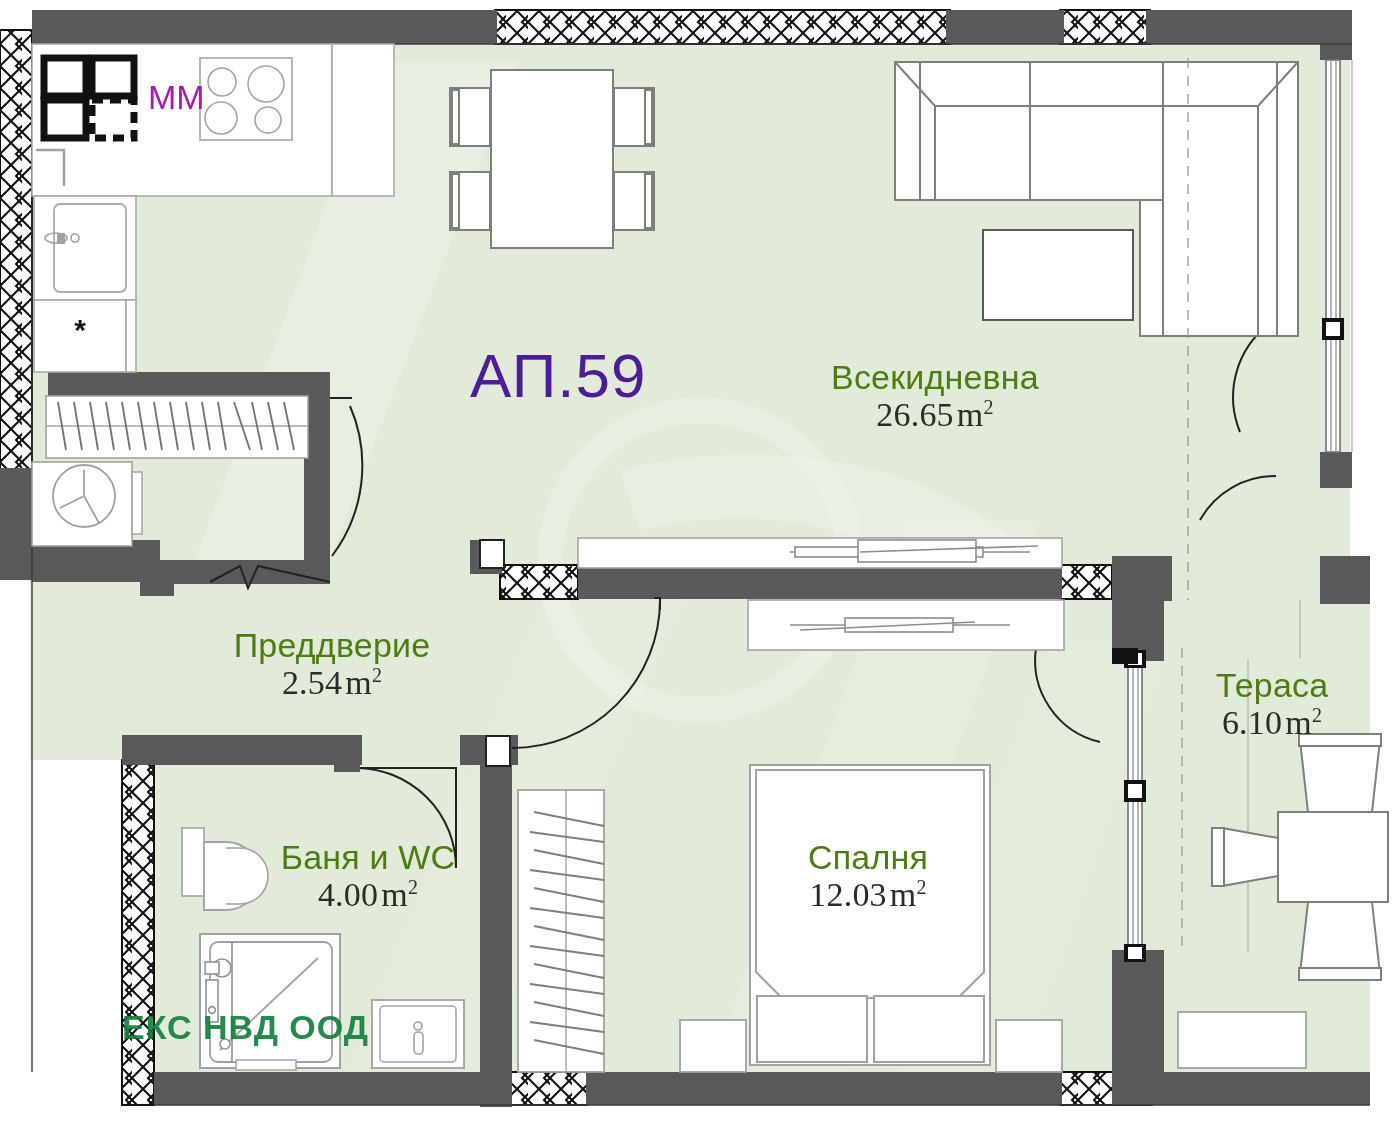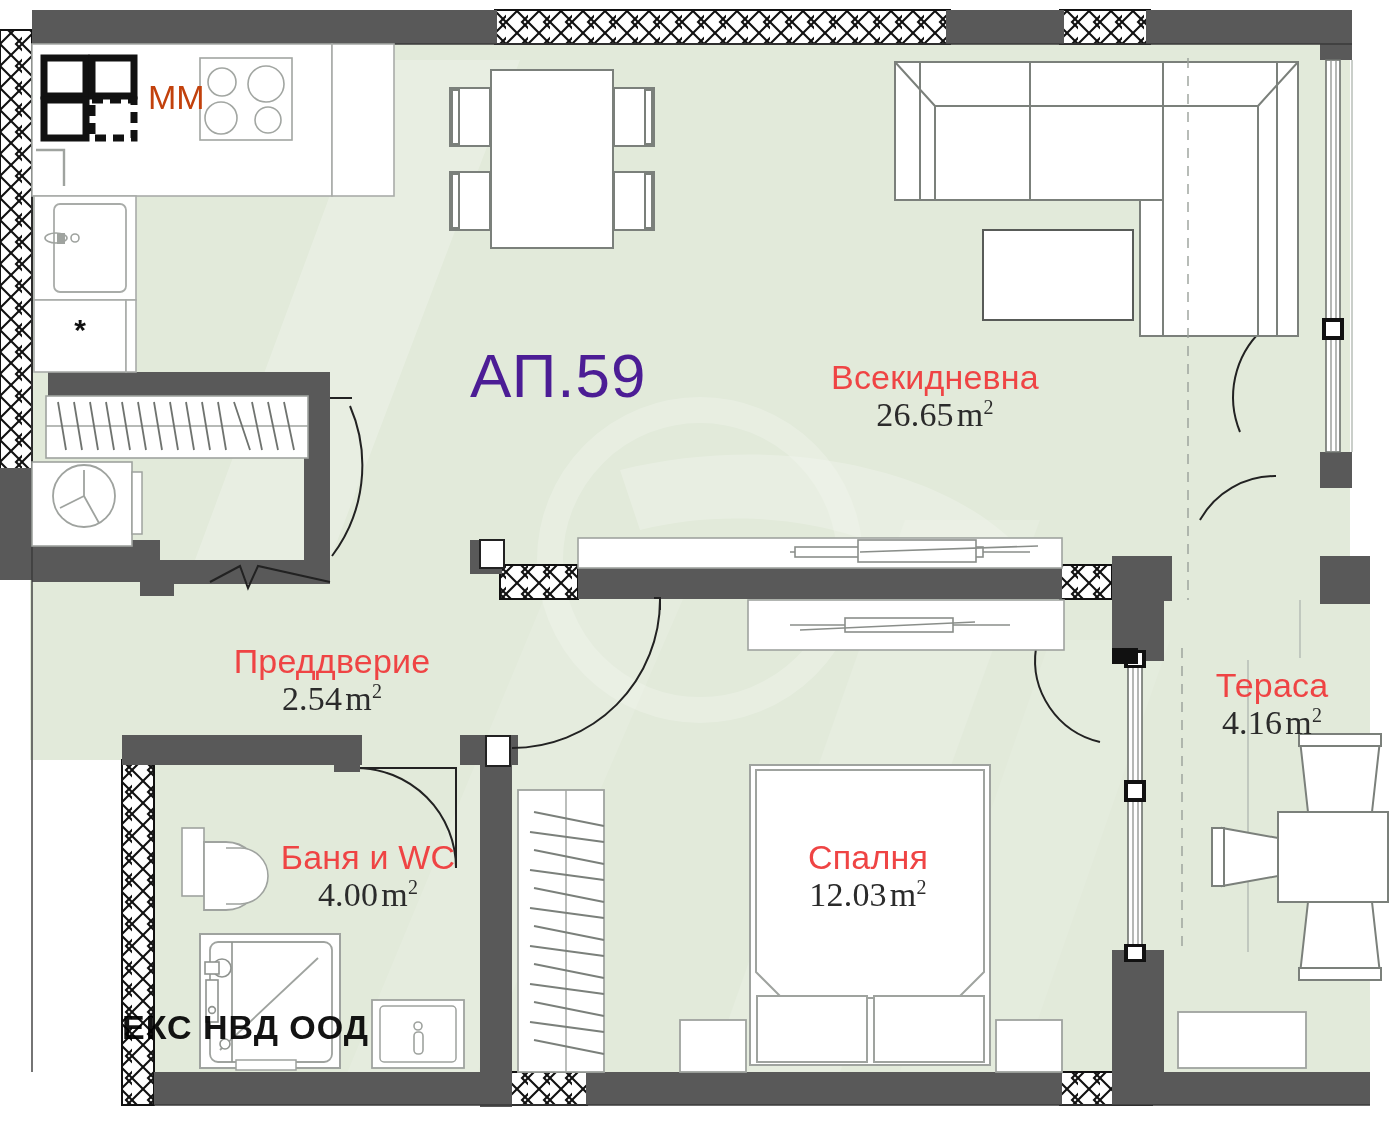--- a/index.html
+++ b/index.html
@@ -1,24 +1,24 @@
 <!DOCTYPE html>
 <html><head>
 <meta charset="utf-8">
 <style>
   html,body{margin:0;padding:0;background:#ffffff;}
   body{font-family:"Liberation Sans", sans-serif;}
   #plan{position:relative;width:1400px;height:1133px;background:#ffffff;overflow:hidden;}
   svg{display:block;}
   .lbl{position:absolute;text-align:center;line-height:1.12;pointer-events:none;white-space:nowrap;}
-  .lbl .nm{display:block;font-size:34px;color:#ef4444;letter-spacing:.2px;}
+  .lbl .nm{display:block;font-size:34px;color:#4d7c0f;letter-spacing:.2px;}
   .lbl .ar{display:block;font-size:34px;color:#2b2b2b;letter-spacing:.2px;font-family:Liberation Serif, serif;}
   .lbl .ar sup{font-size:20px;vertical-align:super;}
   #apt-label{position:absolute;left:470px;top:340px;font-size:62px;color:#4c1d95;letter-spacing:1px;font-weight:400;}
-  #wm{position:absolute;left:122px;top:1008px;font-size:34px;color:#000000;letter-spacing:1px;font-weight:700;opacity:.92;}
+  #wm{position:absolute;left:122px;top:1008px;font-size:34px;color:#15803d;letter-spacing:1px;font-weight:700;opacity:.92;}
 </style>
 </head>
 <body>
 
 <div id="plan">
 
 <svg width="1400" height="1133" viewBox="0 0 1400 1133">
   <defs>
     <pattern id="hatch" width="22" height="22" patternUnits="userSpaceOnUse">
       <rect width="22" height="22" fill="#ffffff"></rect>
@@ -353,37 +353,37 @@
   </g>
 </svg>
 
 <div id="apt-label">АП.59</div>
 
 <div class="lbl" style="left:785px;top:358px;width:300px;">
   <span class="nm">Всекидневна</span>
   <span class="ar"><span>26.65</span> m<sup>2</sup></span>
 </div>
 
-<div class="lbl" style="left:192px;top:626px;width:280px;margin-top:16px;">
+<div class="lbl" style="left:192px;top:626px;width:280px;">
   <span class="nm">Преддверие</span>
   <span class="ar"><span>2.54</span> m<sup>2</sup></span>
 </div>
 
 <div class="lbl" style="left:248px;top:838px;width:240px;">
   <span class="nm">Баня и WC</span>
   <span class="ar"><span>4.00</span> m<sup>2</sup></span>
 </div>
 
 <div class="lbl" style="left:768px;top:838px;width:200px;">
   <span class="nm">Спалня</span>
   <span class="ar"><span>12.03</span> m<sup>2</sup></span>
 </div>
 
 <div class="lbl" style="left:1192px;top:666px;width:160px;text-align:center;">
   <span class="nm">Тераса</span>
-  <span class="ar"><span>4.16</span> m<sup>2</sup></span>
-</div>
-
-<div style="position:absolute;left:148px;top:78px;font-size:34px;color:#c2410c;">MM</div>
+  <span class="ar"><span>6.10</span> m<sup>2</sup></span>
+</div>
+
+<div style="position:absolute;left:148px;top:78px;font-size:34px;color:#a21caf;">MM</div>
 
 <div id="wm">ЕКС НВД ООД</div>
 
 </div>
 
 </body></html>

